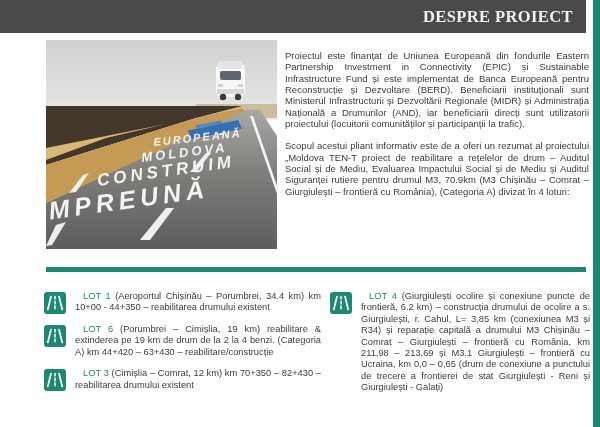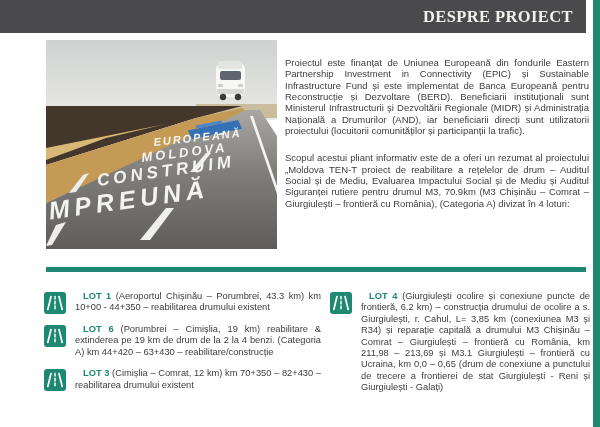--- a/index.html
+++ b/index.html
@@ -15,36 +15,36 @@
 
   
   .accent-strip{position:absolute;left:593px;top:0;width:7px;height:427px;background:#1E8872;}
 
   
   .photo{position:absolute;left:46px;top:40px;width:231px;height:209px;overflow:hidden;}
   .photo svg{display:block;}
 
   
   .intro{position:absolute;left:285px;top:41px;width:304px;}
-  .intro p{margin:16px 0 11px 0;font-size:9.5px;line-height:11.35px;text-align:justify;
+  .intro p{margin:9px 0 11px 0;font-size:9.5px;line-height:11.35px;text-align:justify;
            color:#3C3C3C;}
 
   
   .divider{position:absolute;left:46px;top:267px;width:540px;height:5px;background:#1E8872;}
 
   
   .lots-col{position:absolute;display:flex;flex-direction:column;gap:11px;}
   .lots-left{left:44px;top:292px;width:277px;}
   .lots-right{left:330px;top:292px;width:260px;}
   .lot-item{display:flex;align-items:flex-start;gap:9px;}
   .lot-icon{flex:none;width:22px;height:22px;background:#1E8872;border-radius:3px;
             display:flex;align-items:center;justify-content:center;}
   .lot-body{margin:0;font-size:9.3px;line-height:11.4px;text-align:justify;color:#3C3C3C;
             margin-top:-1px;}
-  .lot-label{color:#1E8872;font-weight:bold;padding-left:8px;}
+  .lot-label{color:#1E8872;font-weight:normal;padding-left:8px;}
 </style>
 </head>
 <body>
 
 <div class="page">
 
   <div class="titlebar">
     <h1>DESPRE PROIECT</h1>
   </div>
 
@@ -121,21 +121,21 @@
     <div class="lot-item">
       <span class="lot-icon">
         <svg width="22" height="22" viewBox="0 0 22 22">
           <g stroke="#FFFFFF" stroke-width="1.7" fill="none" stroke-linecap="round">
             <path d="M7,4.5 L3.8,17.5"></path>
             <path d="M15,4.5 L18.2,17.5"></path>
             <path d="M11,4.5 L11,17.5" stroke-width="1.5" stroke-dasharray="2.6,2.2"></path>
           </g>
         </svg>
       </span>
-      <p class="lot-body"><span class="lot-label">LOT 1</span> <span>(Aeroportul Chișinău – Porumbrei, 43.3 km) km 10+00 - 44+350 – reabilitarea drumului existent</span></p>
+      <p class="lot-body"><span class="lot-label">LOT 1</span> <span>(Aeroportul Chișinău – Porumbrei, 34.4 km) km 10+00 - 44+350 – reabilitarea drumului existent</span></p>
     </div>
 
     <div class="lot-item">
       <span class="lot-icon">
         <svg width="22" height="22" viewBox="0 0 22 22">
           <g stroke="#FFFFFF" stroke-width="1.7" fill="none" stroke-linecap="round">
             <path d="M7,4.5 L3.8,17.5"></path>
             <path d="M15,4.5 L18.2,17.5"></path>
             <path d="M11,4.5 L11,17.5" stroke-width="1.5" stroke-dasharray="2.6,2.2"></path>
           </g>

